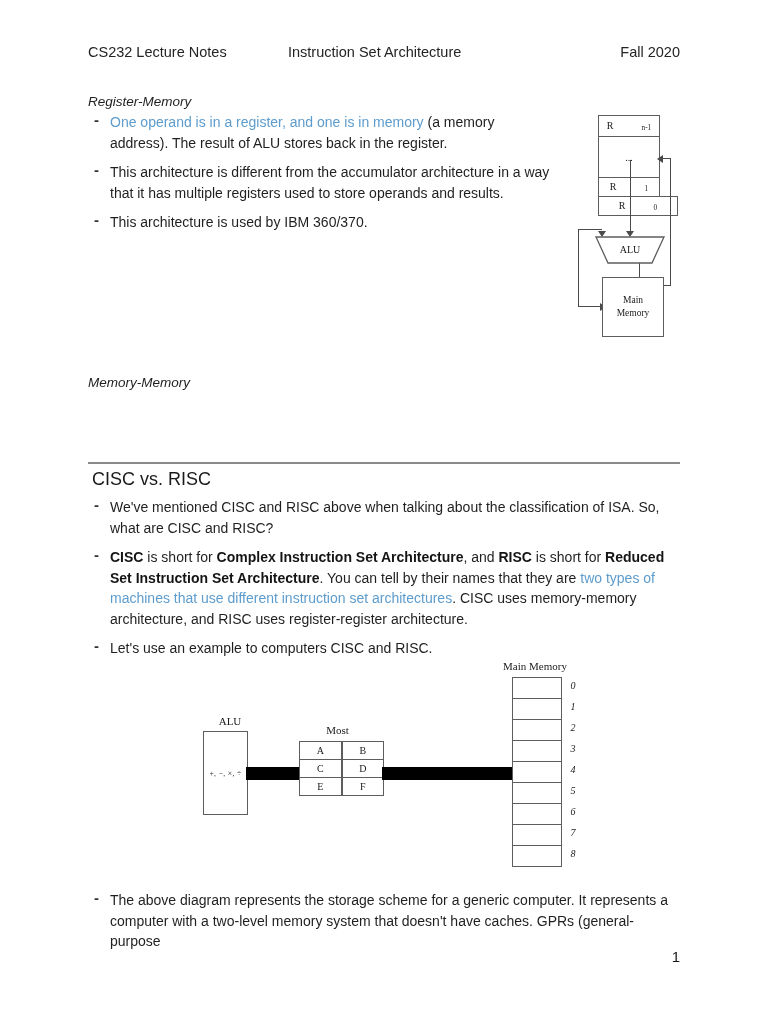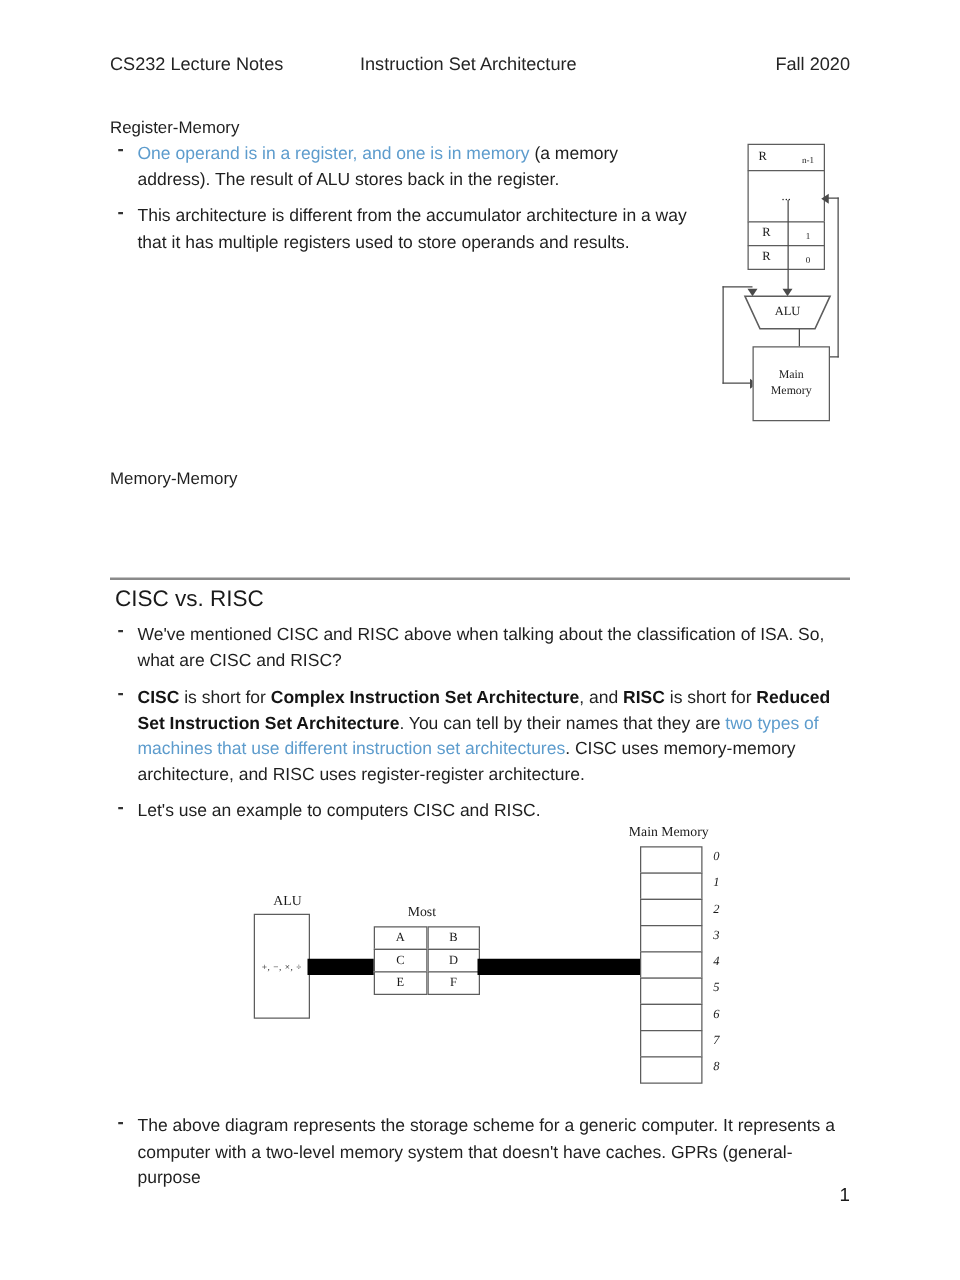--- a/index.html
+++ b/index.html
@@ -29,20 +29,21 @@
     font-size: 14.5px;
     color: #242424;
   }
   .doc-header .h-left   { position: absolute; left: 0;     top: 0; white-space: nowrap; }
   .doc-header .h-center { position: absolute; left: 200px; top: 0; white-space: nowrap; }
   .doc-header .h-right  { position: absolute; right: 0;    top: 0; white-space: nowrap; }
 
   
   .subhead {
     position: absolute;
+    font-style: italic;
     font-weight: normal;
     font-size: 13.5px;
     color: #1f1f1f;
     white-space: nowrap;
   }
   .bullets {
     position: absolute;
     font-size: 14px;
     line-height: 20.5px;
     color: #1f1f1f;
@@ -151,34 +152,35 @@
     <span class="h-left">CS232 Lecture Notes</span>
     <span class="h-center">Instruction Set Architecture</span>
     <span class="h-right">Fall 2020</span>
   </div>
 
   <div class="subhead" style="left:88px; top:94px;">Register-Memory</div>
 
   <div class="bullets" style="left:88px; top:112px; width:468px;">
     <div class="bullet"><span class="blue">One operand is in a register, and one is in memory</span><span> (a memory address). The result of ALU stores back in the register.</span></div>
     <div class="bullet"><span>This architecture is different from the accumulator architecture in a way that it has multiple registers used to store operands and results.</span></div>
+    <div class="bullet"><span>This architecture is used by IBM 360/370.</span></div>
   </div>
 
   <div class="dgm" style="left:560px; top:105px; width:140px; height:260px;">
 
     <div class="box" style="left:38px; top:10px;  width:62px; height:22px; font-size:10px;">
       <span>R<span class="sub">n-1</span></span>
     </div>
     <div class="box" style="left:38px; top:31px;  width:62px; height:42px; font-size:10px;">
       <span>...</span>
     </div>
     <div class="box" style="left:38px; top:72px;  width:62px; height:20px; font-size:10px;">
       <span>R<span class="sub">1</span></span>
     </div>
-    <div class="box" style="left:38px; top:91px;  width:62px; height:20px; font-size:10px;">
+    <div class="box" style="left:38px; top:91px;  width:80px; height:20px; font-size:10px;">
       <span>R<span class="sub">0</span></span>
     </div>
 
     <div class="wire wire-v" style="left:110px; top:53px;  height:128px;"></div>
     <div class="wire wire-h" style="left:100px; top:53px;  width:11px;"></div>
     <div class="arrow-l" style="left:97px;  top:49.5px;"></div>
     <div class="wire wire-h" style="left:80px;  top:180px; width:31px;"></div>
     <div class="wire wire-v" style="left:79px;  top:148px; height:33px;"></div>
 
     <div class="wire wire-v" style="left:70px;  top:55px;  height:72px;"></div>

